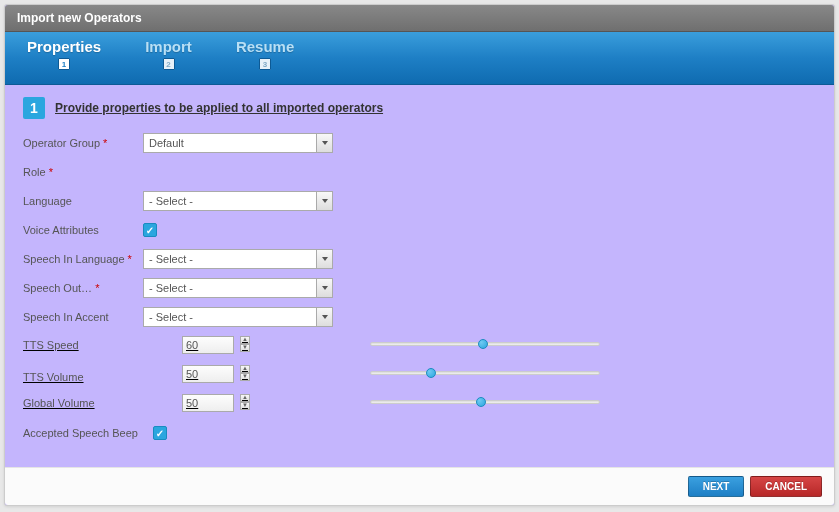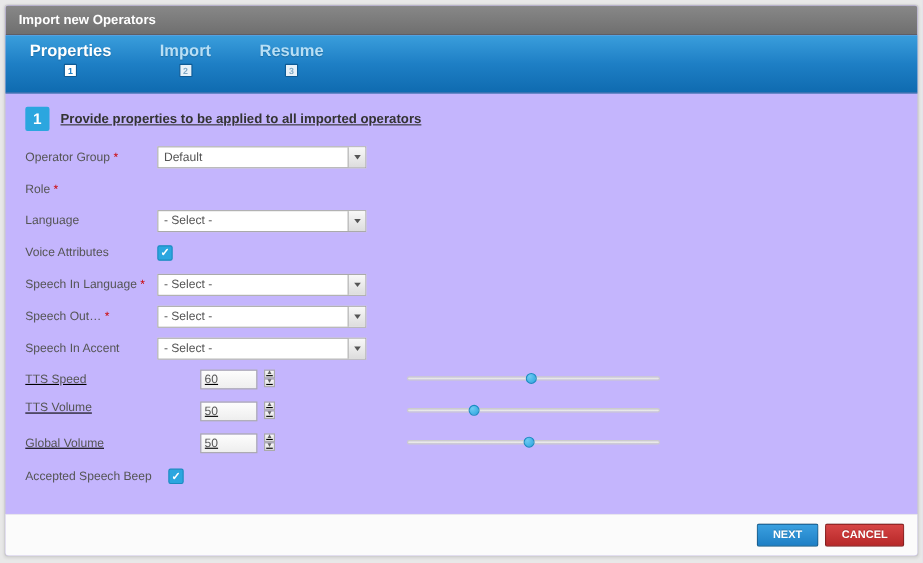--- a/index.html
+++ b/index.html
@@ -333,21 +333,21 @@
         </div>
       </div>
       <div style="margin-left:120px">
         <div class="slider-track">
           <div class="slider-thumb" style="left:47%"></div>
         </div>
       </div>
     </div>
 
     <div class="form-row slider-row">
-      <div style="display:flex;align-items:flex-start">
+      <div style="display:flex;align-items:flex-end">
         <div class="form-label">TTS Volume</div>
         <div class="spinner-group">
           <input class="spinner-input" value="50" style="">
           <div class="spinner-btns">
             <div class="spinner-btn">▲</div>
             <div class="spinner-btn">▼</div>
           </div>
         </div>
       </div>
       <div style="margin-left:120px">

